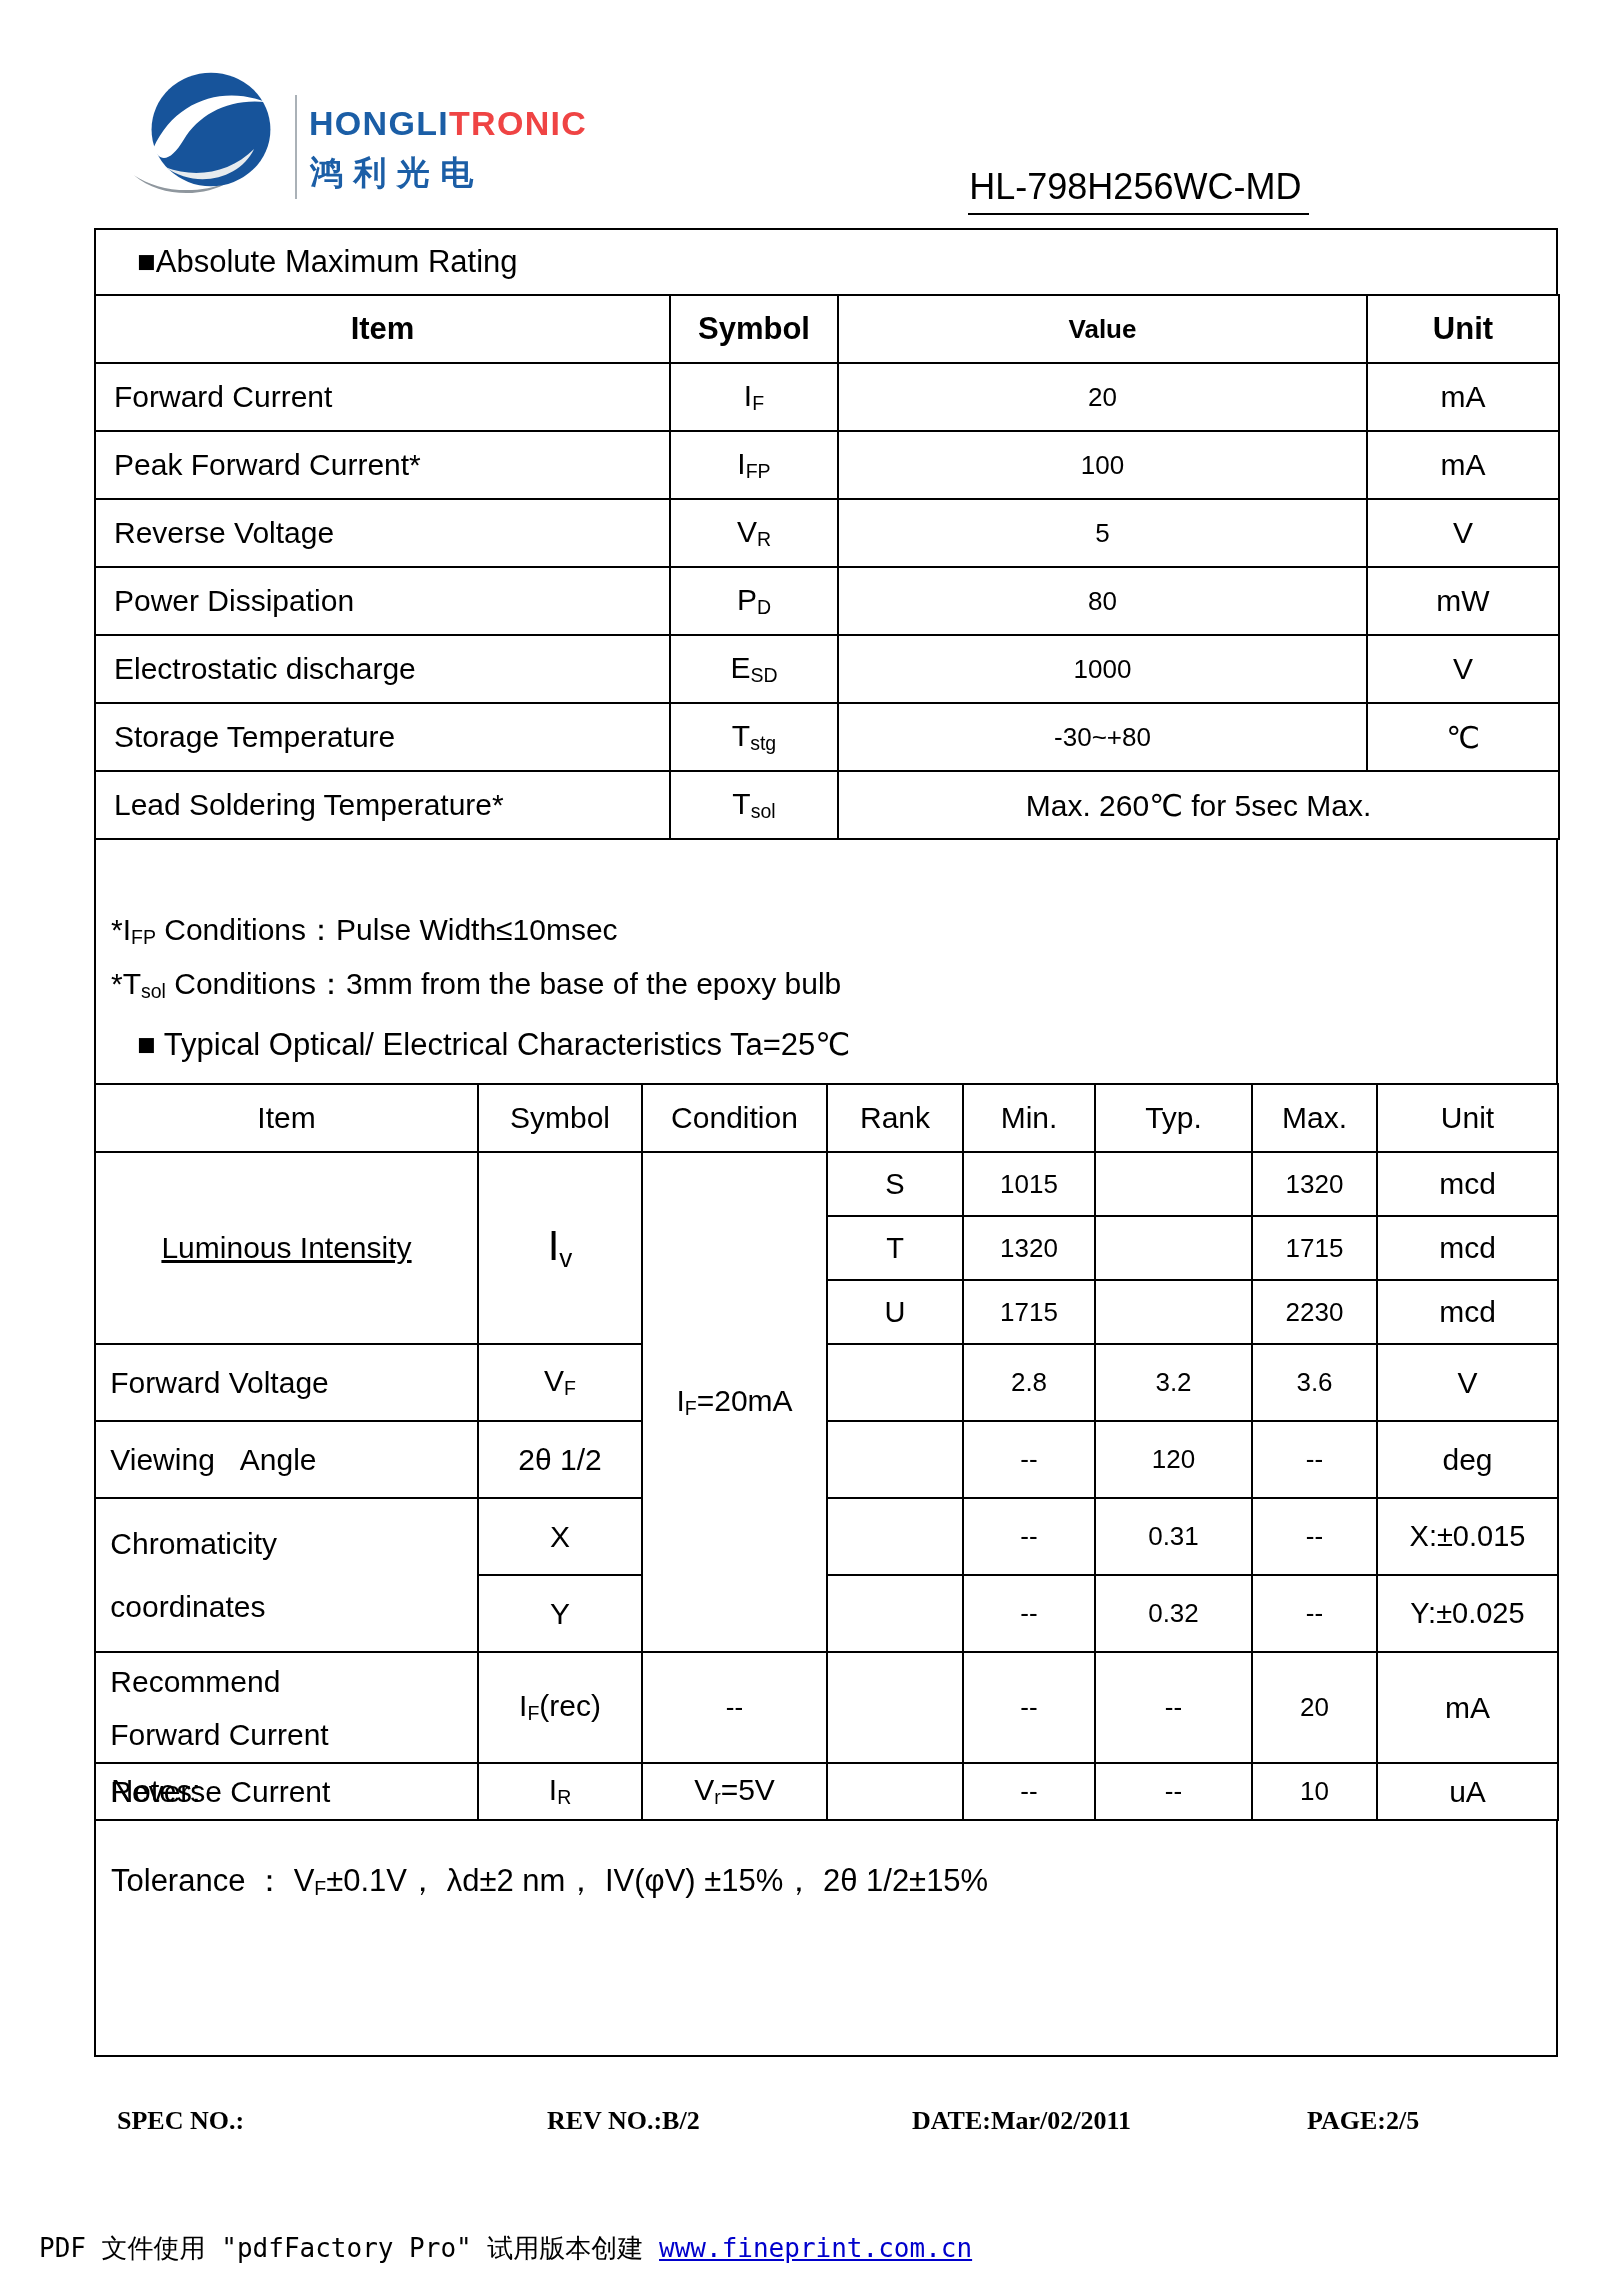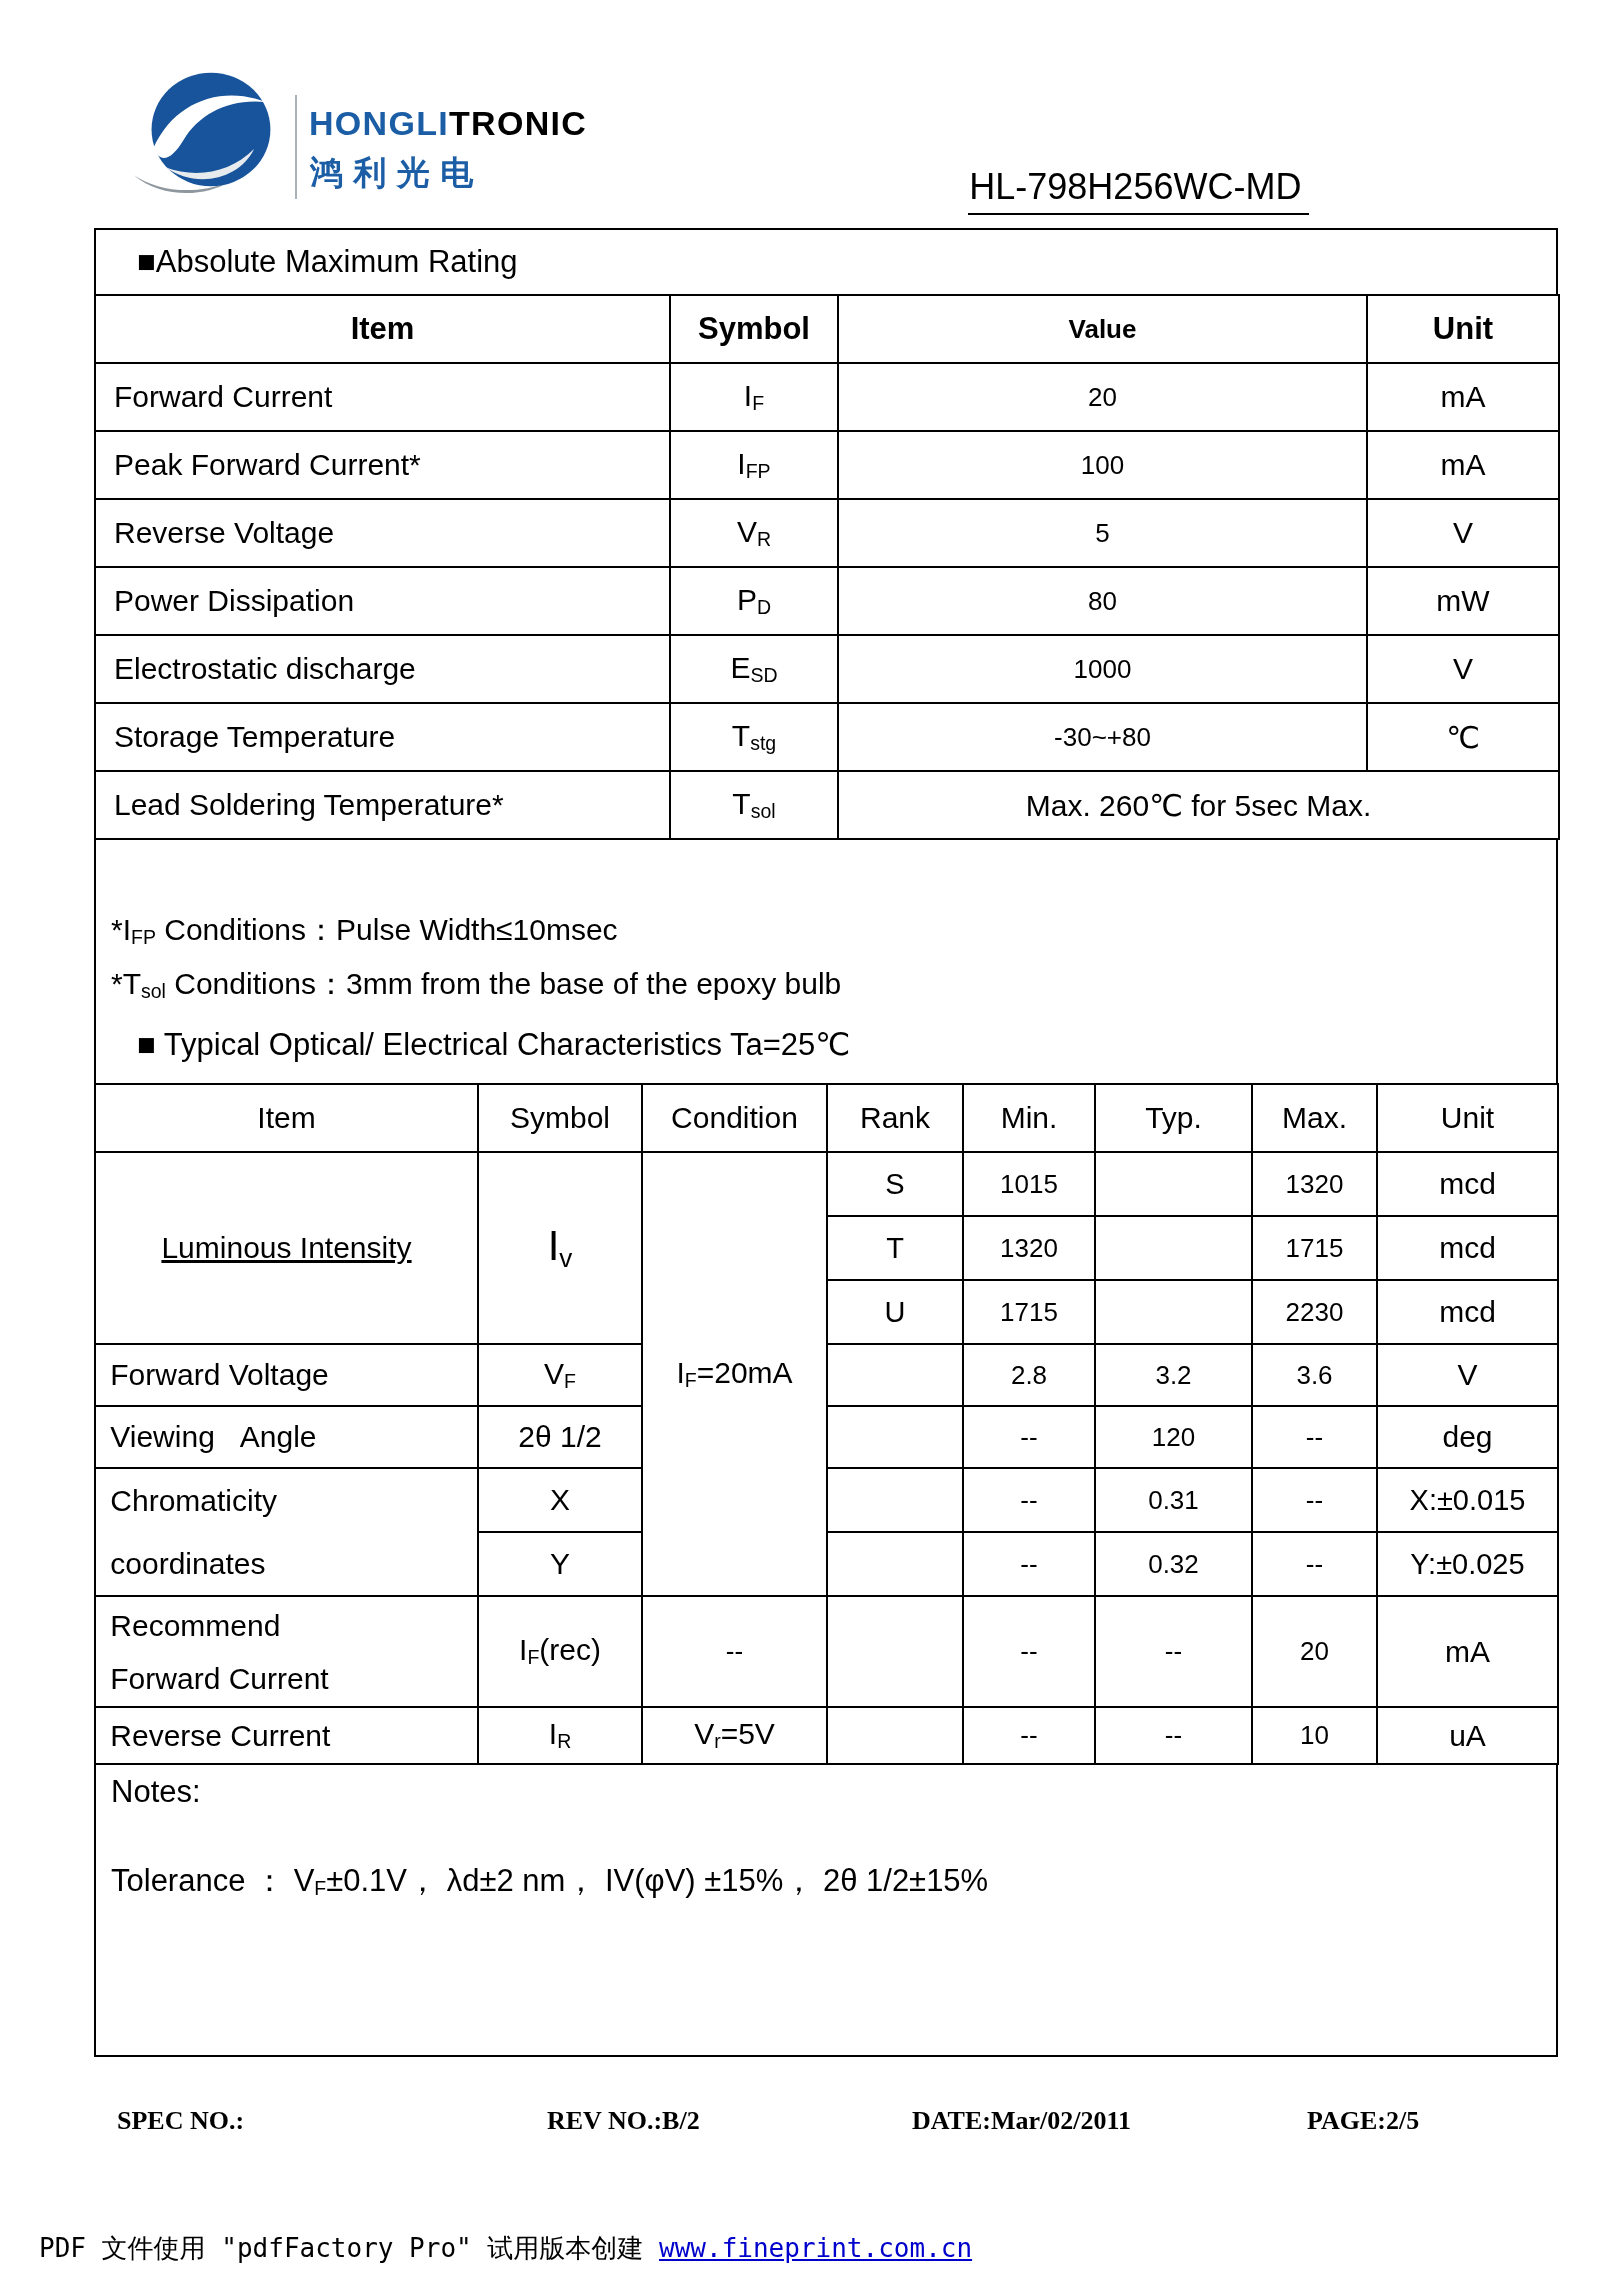--- a/index.html
+++ b/index.html
@@ -7,21 +7,21 @@
   .page {
     position:relative; width:1616px; height:2284px; background:#ffffff; color:#000;
     font-family:"Liberation Sans","DejaVu Sans",sans-serif; overflow:hidden;
   }
 
   
   .logo-mark { position:absolute; left:130px; top:68px; width:160px; height:134px; }
   .logo-divider { position:absolute; left:295px; top:95px; width:2px; height:104px; background:#aab1b7; }
   .brand-line1 { position:absolute; left:309px; top:104px; font-size:34px; font-weight:bold; letter-spacing:1.3px; }
   .brand-bold { color:#1b5ea6; }
-  .brand-light { color:#000000; }
+  .brand-light { color:#ef4444; }
   .brand-cn { position:absolute; left:310px; top:151px; font-size:33px; font-weight:bold; color:#1b5ea6; letter-spacing:10.4px; }
   .part-number {
     position:absolute; left:968px; top:166px;
     font-family:Liberation Sans, sans-serif; font-size:36px;
     border-bottom:2.6px solid #000; padding:0 7.8px 5.2px 1.3px;
   }
 
   
   .content-box { position:absolute; left:94px; top:228px; width:1464px; height:1829px; border:2.6px solid #000; }
 
@@ -41,21 +41,21 @@
   .t1 td.unit { font-size:30px; }
   .t1 td.merged { font-size:30px; }
 
   .symm { font-size:30px; }
   .sb { font-size:19.5px; vertical-align:-0.22em; }
 
   .t2 { top:1083px; width:1464px; }
   .t2 td { font-size:26px; }
   .t2 tr.h104 > td { height:68px; font-size:30px; }
   .t2 tr.h98  > td { height:64px; }
-  .t2 tr.h96  > td { height:62px; }
+  .t2 tr.h96  > td { height:77px; }
   .t2 tr.h170 > td { height:111px; }
   .t2 tr.h88  > td { height:57px; }
   .t2 td.item-l { text-align:left; padding-left:14.3px; font-size:30px; }
   .t2 td.item-c { font-size:30px;text-decoration:underline; }
   .t2 td.cond { font-size:30px;border-radius:6px; }
   .t2 td.rank { font-size:29px; }
   .t2 td.unit-u { font-size:30px; }
   .t2 td.unit-sm { font-size:29px; }
   .t2 td.sym-plain { font-size:30px; }
   .symm-big { font-size:42px; }

